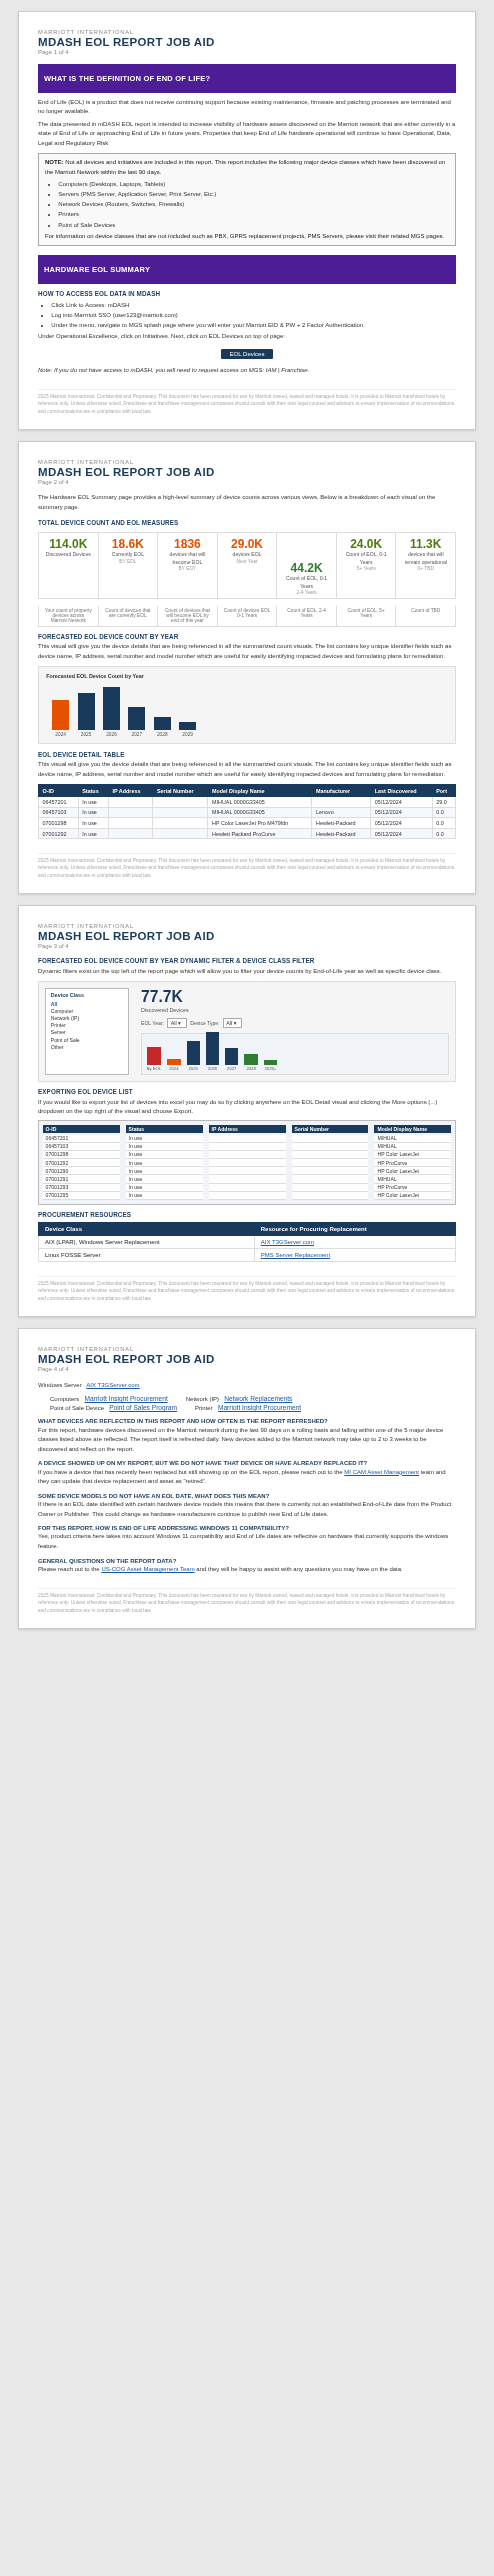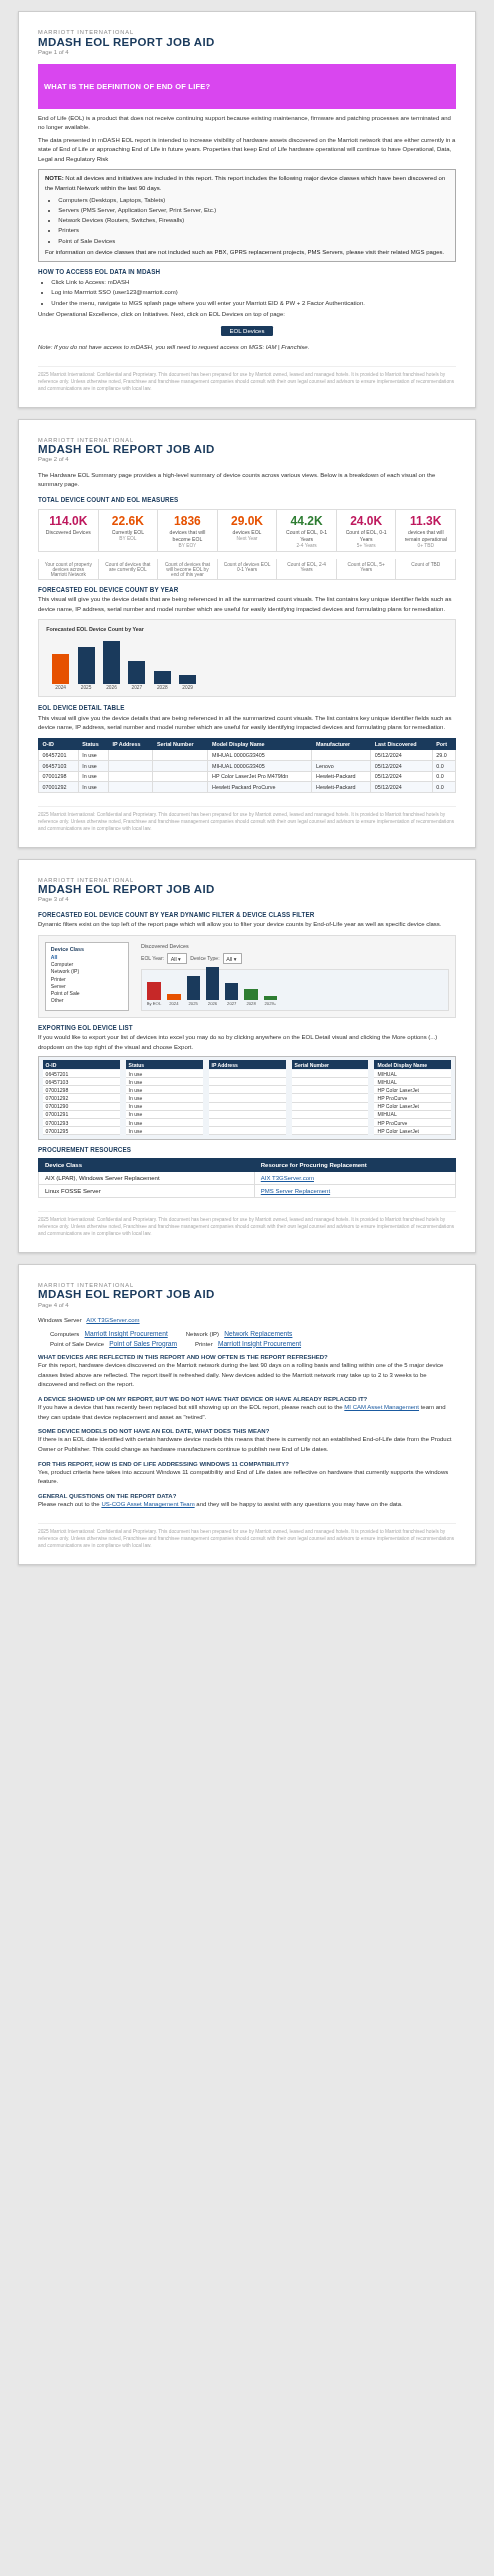--- a/index.html
+++ b/index.html
@@ -30,25 +30,25 @@
       color: #1a3a5c;
       letter-spacing: 0.3px;
       margin-bottom: 1.2px;
     }
     .header-subtitle {
       font-size: 6px;
       color: #888;
       margin-bottom: 8.4px;
     }
     .section-heading {
-      background: #d946ef;
+      background: #4c1d95;
       color: #fff;
       font-size: 7.5px;
       font-weight: bold;
-      padding: 18px 6px;
+      padding: 10px 6px;
       margin: 9.6px 0 4.2px 0;
       letter-spacing: 0.2px;
     }
     .sub-heading {
       font-size: 6.3px;
       font-weight: bold;
       color: #1a3a5c;
       margin: 6px 0 2.4px 0;
       text-transform: uppercase;
       letter-spacing: 0.1px;
@@ -103,24 +103,24 @@
     .stat-cell {
       flex: 1;
       border-right: 0.6px solid #ddd;
       padding: 4.2px 4.8px 3px 4.8px;
       text-align: center;
     }
     .stat-cell:last-child { border-right: none; }
     .stat-num {
       font-size: 12px;
       font-weight: bold;
-      color: #be185d;
+      color: #4d7c0f;
       display: block;
     }
-    .stat-num.green { color: #2e7d32; }
+    .stat-num.green { color: #2e7d32; margin-top: 24px; }
     .stat-num.orange { color: #e65100; }
     .stat-label {
       font-size: 5.1px;
       color: #555;
       display: block;
       margin-top: 0.6px;
       line-height: 1.4;
     }
     .stat-sublabel {
       font-size: 4.8px;
@@ -304,20 +304,21 @@
     <ul class="bullet-list">
       <li>Computers (Desktops, Laptops, Tablets)</li>
       <li>Servers (PMS Server, Application Server, Print Server, Etc.)</li>
       <li>Network Devices (Routers, Switches, Firewalls)</li>
       <li>Printers</li>
       <li>Point of Sale Devices</li>
     </ul>
     <p>For information on device classes that are not included such as PBX, GPRS replacement projects, PMS Servers, please visit their related MGS pages.</p>
   </div>
 
+  <div class="section-heading">HARDWARE EOL SUMMARY</div>
   <div class="sub-heading">HOW TO ACCESS EOL DATA IN mDASH</div>
   <ul class="bullet-list">
     <li>Click Link to Access: mDASH</li>
     <li>Log into Marrriott SSO (user123@marriott.com)</li>
     <li>Under the menu, navigate to MGS splash page where you will enter your Marriott EID &amp; PW + 2 Factor Authentication.</li>
   </ul>
   <p class="body-text">Under Operational Excellence, click on Initiatives. Next, click on EOL Devices on top of page:</p>
   <div style="text-align:center; margin: 4.8px 0;">
     <button class="button-link">EOL Devices</button>
   </div>
@@ -337,21 +338,21 @@
   </div>
   <p class="body-text">The Hardware EOL Summary page provides a high-level summary of device counts across various views.  Below is a breakdown of each visual on the summary page.</p>
 
   <div class="sub-heading">TOTAL DEVICE COUNT AND EOL MEASURES</div>
   <div class="stat-row">
     <div class="stat-cell">
       <span class="stat-num">114.0K</span>
       <span class="stat-label">Discovered Devices</span>
     </div>
     <div class="stat-cell">
-      <span class="stat-num orange">22.6K</span>
+      <span class="stat-num orange">18.6K</span>
       <span class="stat-label">Currently EOL</span>
       <span class="stat-sublabel">BY EOL</span>
     </div>
     <div class="stat-cell">
       <span class="stat-num orange">1836</span>
       <span class="stat-label">devices that will become EOL</span>
       <span class="stat-sublabel">BY EOY</span>
     </div>
     <div class="stat-cell">
       <span class="stat-num orange">29.0K</span>
@@ -501,20 +502,21 @@
         <div class="filter-item">Computer</div>
         <div class="filter-item">Network (IP)</div>
         <div class="filter-item">Printer</div>
         <div class="filter-item">Server</div>
         <div class="filter-item">Point of Sale</div>
         <div class="filter-item">Other</div>
       </div>
 
       <div class="chart-mock-area" style="flex:1;">
         <div style="margin-bottom:3.6px;">
+          <span class="big-number">77.7K</span>
           <span style="font-size:5.4px; color:#555;">Discovered Devices</span>
         </div>
 
         <div style="margin-bottom:3.6px;">
           <span style="font-size:5.1px; color:#555;">EOL Year: </span>
           <span class="dropdown-mock">All ▾</span>
           <span style="font-size:5.1px; color:#555;"> Device Type: </span>
           <span class="dropdown-mock">All ▾</span>
         </div>
 

